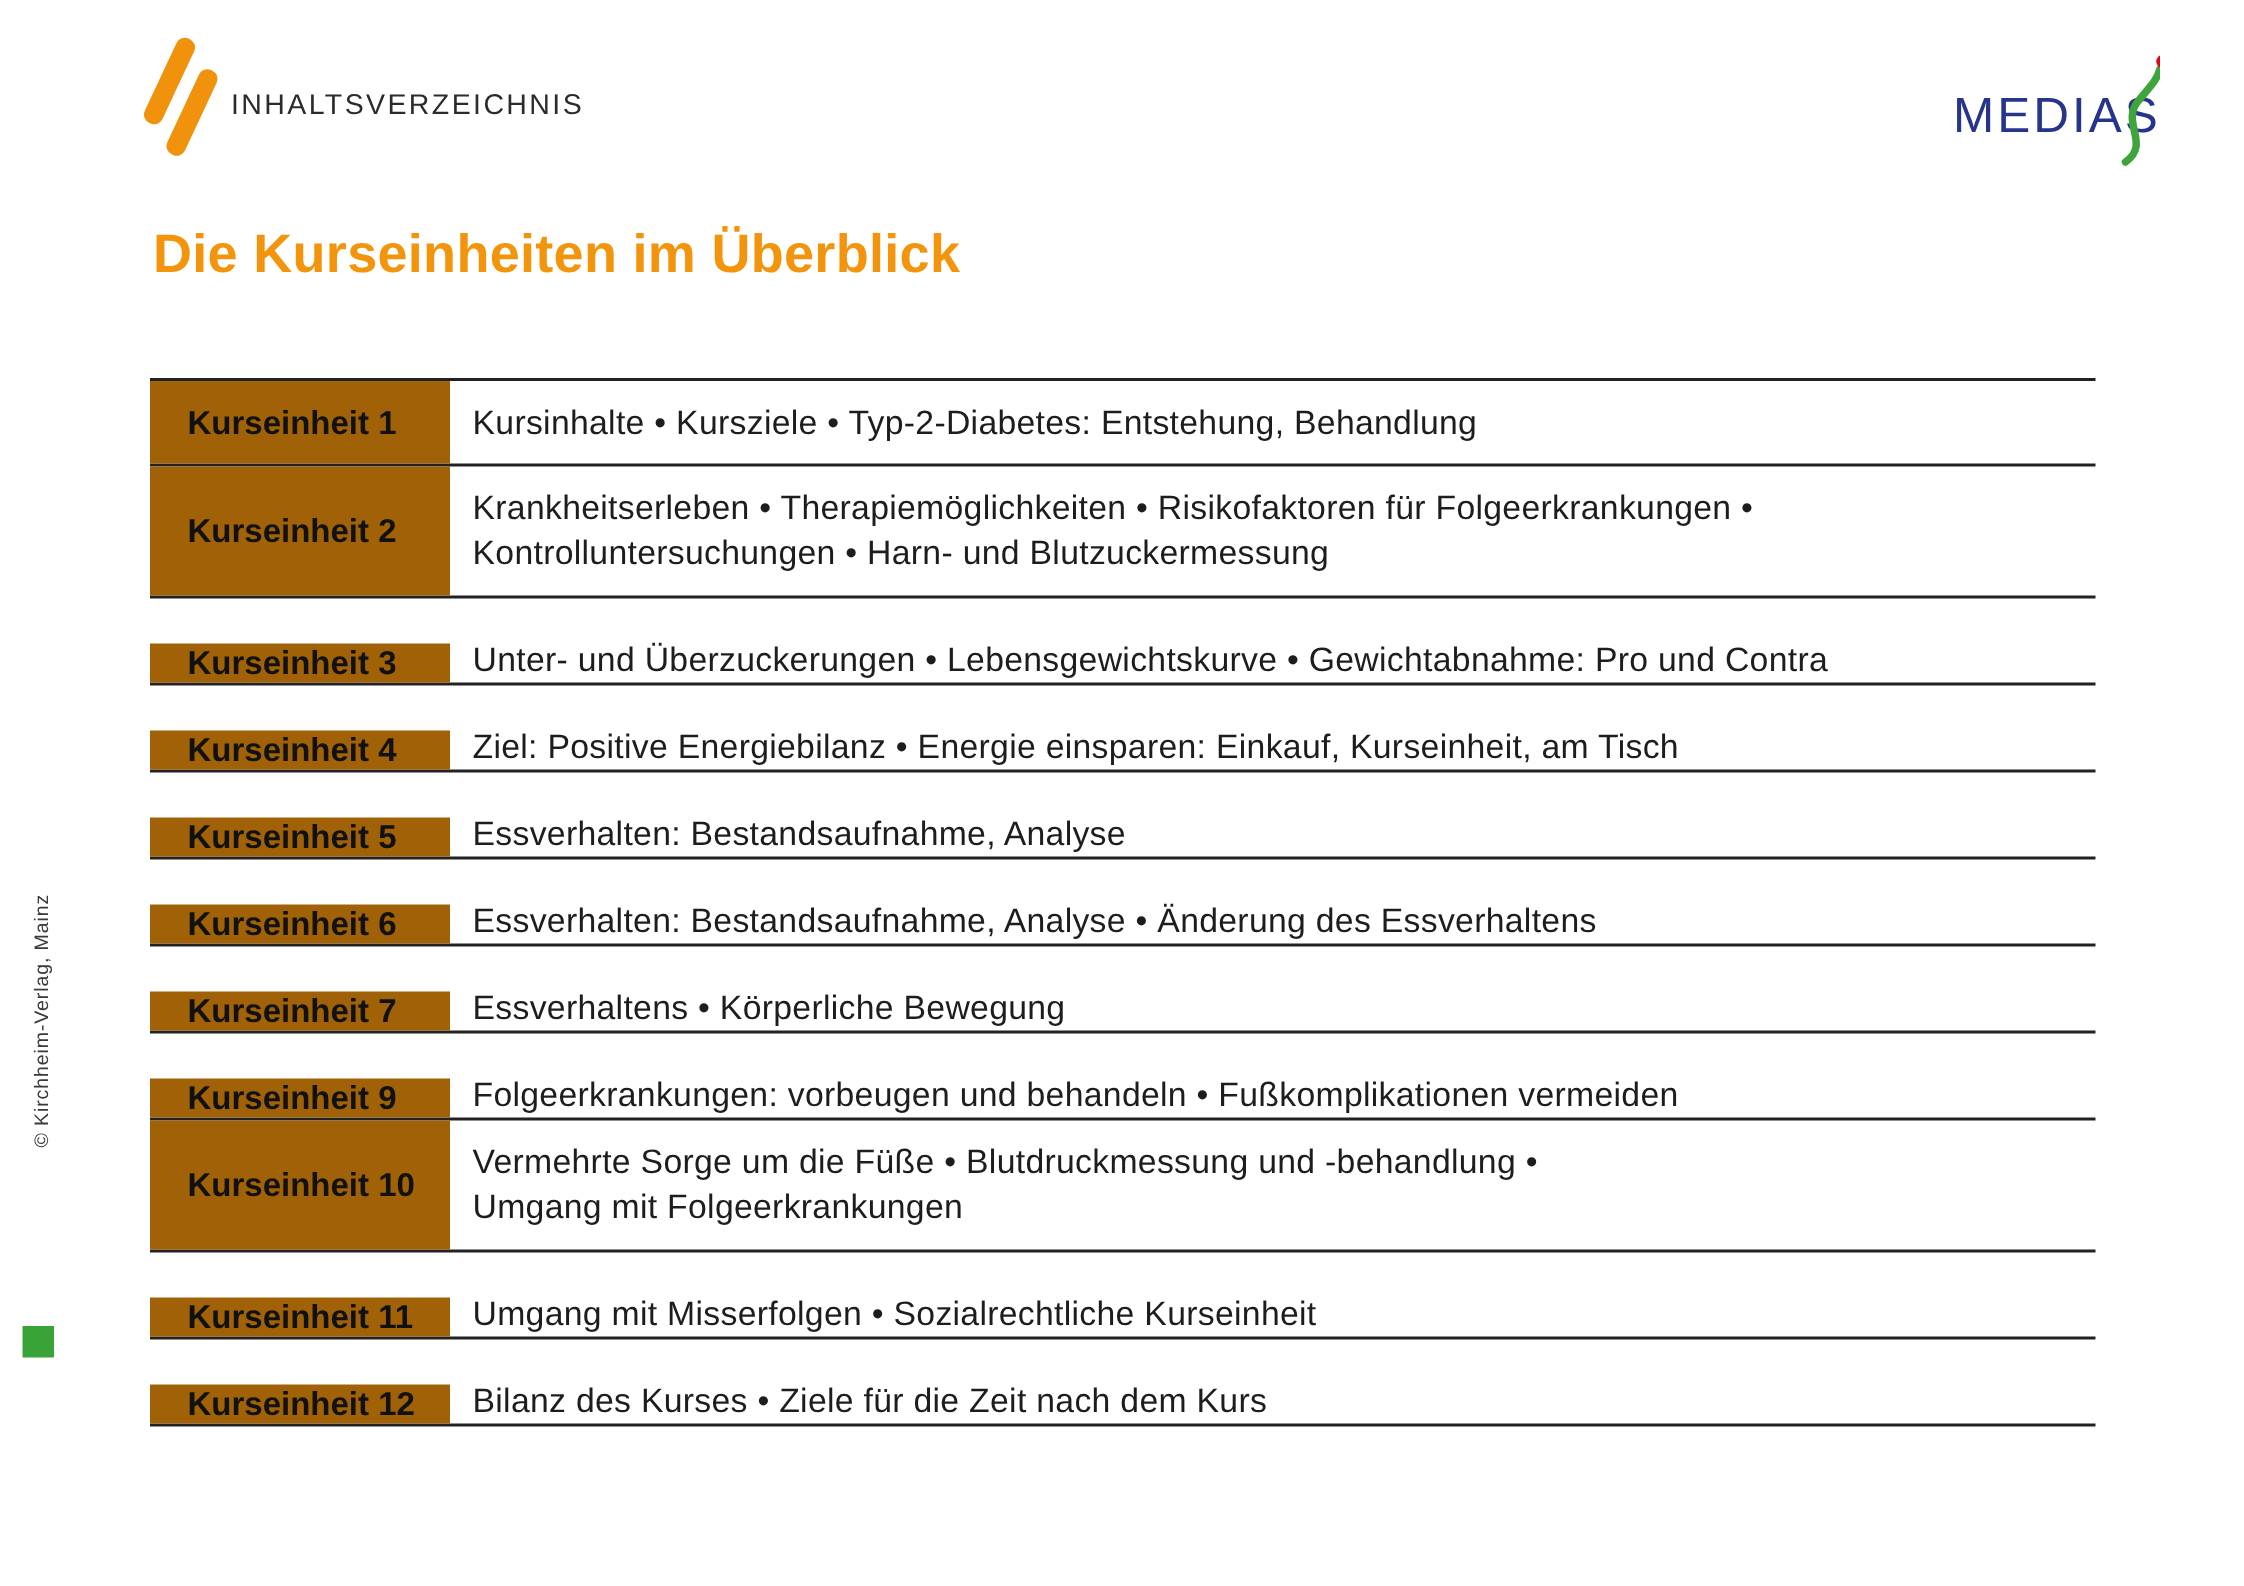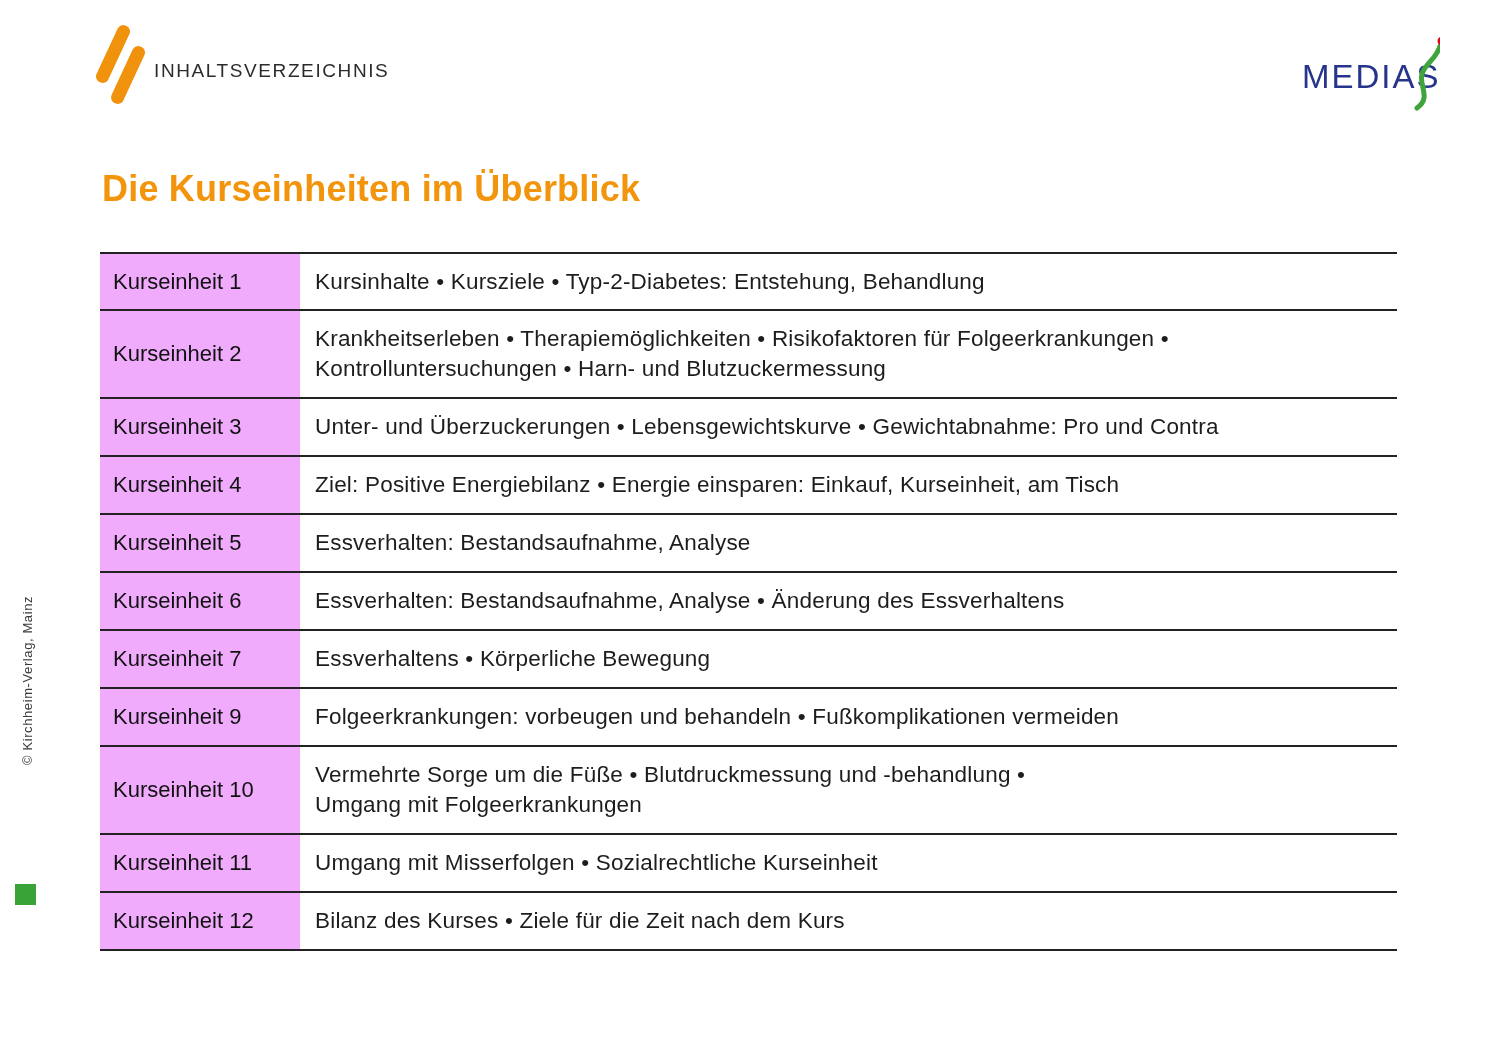--- a/index.html
+++ b/index.html
@@ -23,37 +23,37 @@
     position:absolute;left:0;top:26px;font-size:33px;line-height:1;
     color:#27348B;letter-spacing:2px;white-space:nowrap;
   }
   .brand-swoosh{position:absolute;left:109px;top:0;}
   .brand-suffix{
     position:absolute;left:146px;top:26px;font-size:33px;line-height:1;color:#27348B;
   }
 
   
   .page-title{
-    position:absolute;left:102px;top:144px;font-size:36px;font-weight:bold;
+    position:absolute;left:102px;top:124px;font-size:36px;font-weight:bold;
     color:#F3950C;letter-spacing:0.2px;white-space:nowrap;
   }
 
   
   .toc-table{
     position:absolute;left:100px;top:252px;width:1297px;
     border-top:2px solid #222222;
   }
   .row{display:flex;border-bottom:2px solid #222222;}
-  .row.single{height:56px;}
+  .row.single{height:56px;align-items:flex-end;}
   .row.first{height:55px;}
   .row.tall{height:86px;}
   .cell-label{
-    width:200px;box-sizing:border-box;background:#f0abfc;
-    display:flex;align-items:center;padding-left:13px;
-    font-weight:normal;font-size:22px;color:#111111;white-space:nowrap;
+    width:200px;box-sizing:border-box;background:#a16207;
+    display:flex;align-items:center;padding-left:25px;
+    font-weight:bold;font-size:22px;color:#111111;white-space:nowrap;
   }
   .cell-desc{
     flex:1;display:flex;align-items:center;padding-left:15px;
     font-size:22.5px;color:#1d1d1d;line-height:1.32;white-space:pre-line;
     letter-spacing:0.2px;
   }
 
   
   .copyright{
     position:absolute;left:20px;top:765px;transform:rotate(-90deg);

